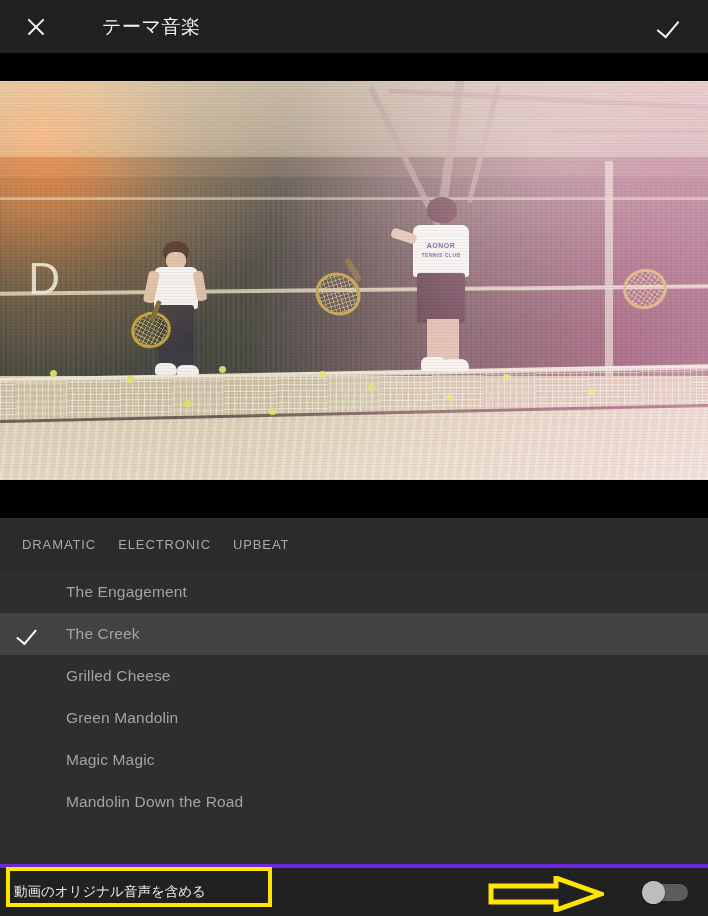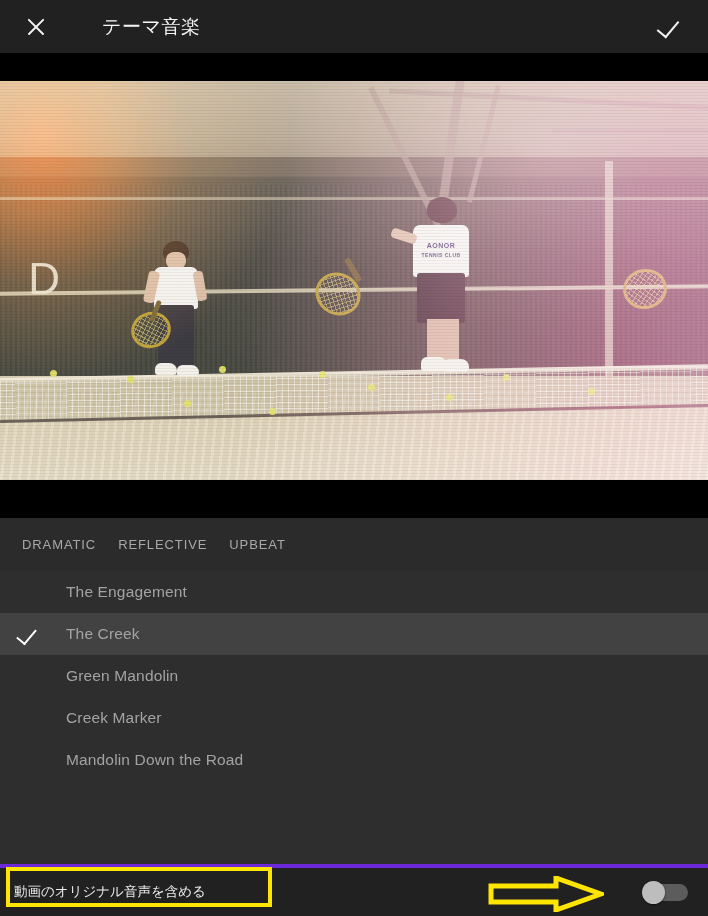--- a/index.html
+++ b/index.html
@@ -457,43 +457,47 @@
       <div class="tint-warm"></div>
       <div class="tint-scan"></div>
     </div>
   </div>
 
   <div class="tabs">
     <div class="tab">
         <span>DRAMATIC</span>
       </div>
     <div class="tab">
-        <span>REFLECTIVE</span>
+        <span>ELECTRONIC</span>
       </div>
     <div class="tab">
         <span>UPBEAT</span>
       </div>
   </div>
 
   <div class="track-list">
     <div class="track-row">
       <div class="track-check"></div>
       <div class="track-name">The Engagement</div>
     </div>
     <div class="track-row selected">
       <div class="track-check"></div>
       <div class="track-name">The Creek</div>
     </div>
     <div class="track-row">
       <div class="track-check"></div>
-      <div class="track-name">Green Mandolin</div>
+      <div class="track-name">Grilled Cheese</div>
     </div>
     <div class="track-row">
       <div class="track-check"></div>
-      <div class="track-name">Creek Marker</div>
+      <div class="track-name">Green Mandolin</div>
+    </div>
+    <div class="track-row">
+      <div class="track-check"></div>
+      <div class="track-name">Magic Magic</div>
     </div>
     <div class="track-row">
       <div class="track-check"></div>
       <div class="track-name">Mandolin Down the Road</div>
     </div>
   </div>
 
   <div class="bottom-bar">
     <div class="bb-label-wrap">
       <div class="bb-label">動画のオリジナル音声を含める</div>

